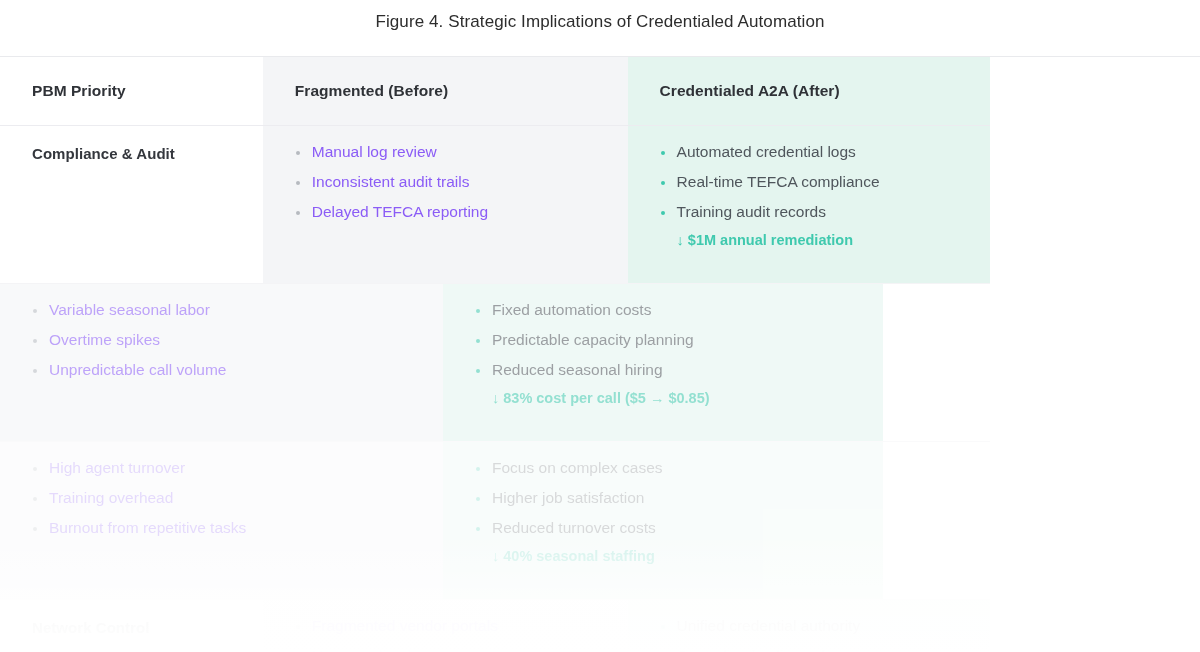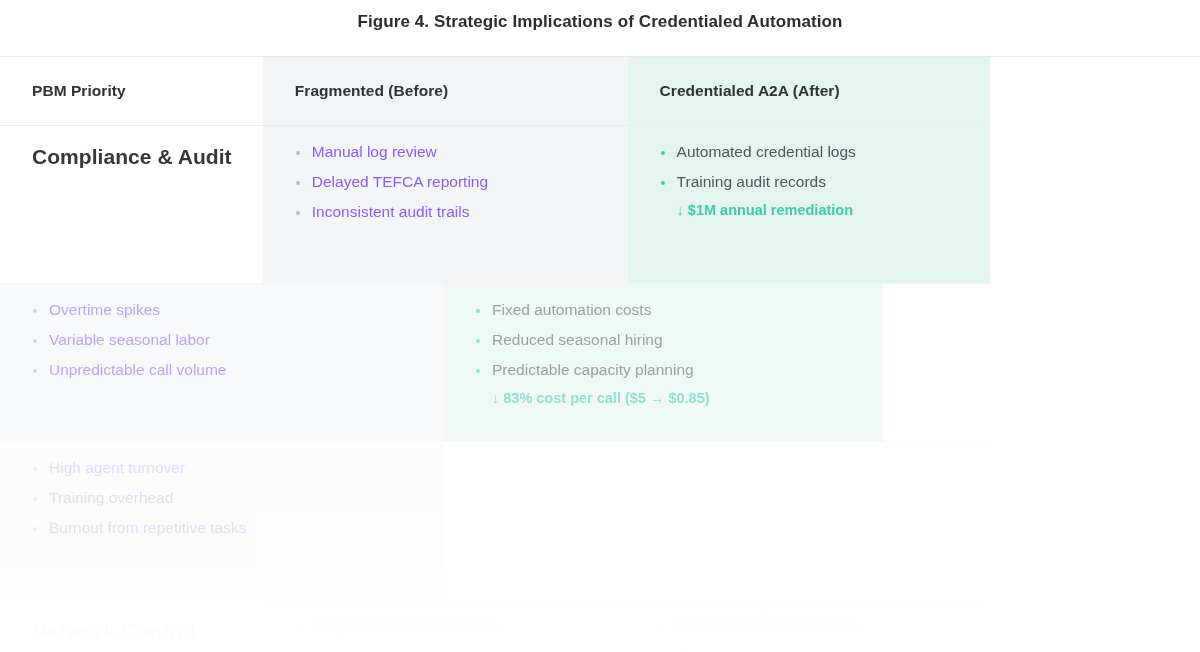--- a/index.html
+++ b/index.html
@@ -24,21 +24,21 @@
   }
 
   
   .figure-title {
     position: absolute;
     top: 12px;
     left: 0;
     width: 1200px;
     text-align: center;
     font-size: 17px;
-    font-weight: bold;
+    font-weight: normal;
     color: #2d2d2d;
     letter-spacing: 0.1px;
     white-space: nowrap;
   }
 
   
   .table-wrap {
     position: absolute;
     top: 56px;
     left: 0;
@@ -72,21 +72,21 @@
     color: #2f3237;
     letter-spacing: 0.05px;
     white-space: nowrap;
   }
 
   
   .body-row { min-height: 157px; }
   .body-row .cell { padding-top: 16px; }
 
   .priority-label {
-    font-size: 21px;
+    font-size: 15px;
     font-weight: bold;
     color: #34373d;
     letter-spacing: 0.05px;
     margin-top: 3px;
     white-space: nowrap;
   }
 
   ul.bullets {
     list-style: none;
     margin: 0;
@@ -160,63 +160,74 @@
       </div>
     </div>
 
     <div class="trow body-row fade-1">
       <div class="cell col-priority">
         <div class="priority-label">Compliance &amp; Audit</div>
       </div>
       <div class="cell col-before">
         <ul class="bullets">
           <li><span class="dot"></span><span>Manual log review</span></li>
+          <li><span class="dot"></span><span>Inconsistent audit trails</span></li>
           <li><span class="dot"></span><span>Delayed TEFCA reporting</span></li>
-          <li><span class="dot"></span><span>Inconsistent audit trails</span></li>
         </ul>
       </div>
       <div class="cell col-after">
         <ul class="bullets">
           <li><span class="dot"></span><span>Automated credential logs</span></li>
+          <li><span class="dot"></span><span>Real-time TEFCA compliance</span></li>
           <li><span class="dot"></span><span>Training audit records</span></li>
         </ul>
         <div class="metric">
           <span class="arrow">↓</span><span>$1M annual remediation</span>
         </div>
       </div>
     </div>
 
     <div class="trow body-row fade-2">
       <div class="cell col-before">
         <ul class="bullets">
+          <li><span class="dot"></span><span>Variable seasonal labor</span></li>
           <li><span class="dot"></span><span>Overtime spikes</span></li>
-          <li><span class="dot"></span><span>Variable seasonal labor</span></li>
           <li><span class="dot"></span><span>Unpredictable call volume</span></li>
         </ul>
       </div>
       <div class="cell col-after">
         <ul class="bullets">
           <li><span class="dot"></span><span>Fixed automation costs</span></li>
+          <li><span class="dot"></span><span>Predictable capacity planning</span></li>
           <li><span class="dot"></span><span>Reduced seasonal hiring</span></li>
-          <li><span class="dot"></span><span>Predictable capacity planning</span></li>
         </ul>
         <div class="metric">
           <span class="arrow">↓</span><span>83% cost per call ($5 → $0.85)</span>
         </div>
       </div>
     </div>
 
     <div class="trow body-row fade-3">
       <div class="cell col-before">
         <ul class="bullets">
           <li><span class="dot"></span><span>High agent turnover</span></li>
           <li><span class="dot"></span><span>Training overhead</span></li>
           <li><span class="dot"></span><span>Burnout from repetitive tasks</span></li>
         </ul>
       </div>
+      <div class="cell col-after">
+        <ul class="bullets">
+          <li><span class="dot"></span><span>Focus on complex cases</span></li>
+          <li><span class="dot"></span><span>Higher job satisfaction</span></li>
+          <li><span class="dot"></span><span>Reduced turnover costs</span></li>
+        </ul>
+        <div class="metric">
+          <span class="arrow">↓</span><span>40% seasonal staffing</span>
+        </div>
+      </div>
     </div>
 
     <div class="trow body-row fade-4">
       <div class="cell col-priority">
         <div class="priority-label">Network Control</div>
       </div>
       <div class="cell col-before">
         <ul class="bullets">
           <li><span class="dot"></span><span>Fragmented vendor portals</span></li>
           <li><span>No centralized governance</span></li>

